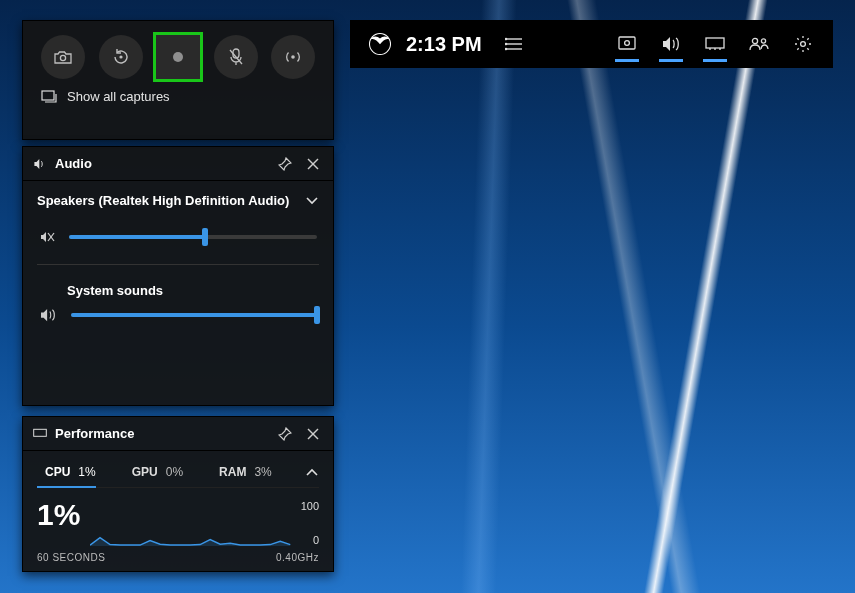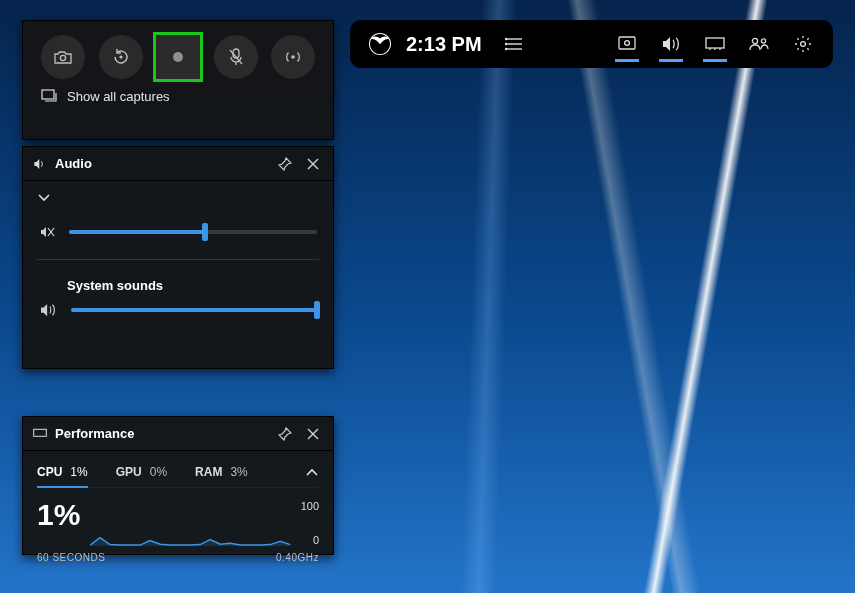--- a/index.html
+++ b/index.html
@@ -24,21 +24,20 @@
   
   .topbar {
     position: absolute;
     top: 20px; left: 350px;
     width: 483px; height: 48px;
     background: #000;
     display: flex;
     align-items: center;
     padding: 0 8px;
     color: #fff;
-    border-radius: 11px;
   }
   .xbox-logo { width: 24px; height: 24px; margin: 0 10px; }
   .clock { font-size: 20px; font-weight: 700; margin: 0 10px 0 4px; white-space: nowrap; }
   .topbar-btn {
     width: 44px; height: 48px;
     display: flex; align-items: center; justify-content: center;
     position: relative;
     cursor: pointer;
     color: #d8d8d8;
   }
@@ -69,42 +68,42 @@
 
   
   #panel-broadcast { top: 20px; height: 120px; }
   .capture-row { display:flex; justify-content: space-between; padding: 6px 4px 2px; }
   .cap-btn {
     width: 44px; height: 44px; border-radius: 50%;
     background: #2a2a2a; display:flex; align-items:center; justify-content:center;
     cursor:pointer; color:#bfbfbf;
   }
   .cap-btn.highlight { outline: 3px solid #19c619; border-radius: 0; }
-  .show-all { display:flex; gap:10px; margin-top:8px; padding-left:4px; cursor:pointer; color:#e4e4e4; }
-
-  
-  #panel-audio { top: 146px; height: 223px; }
+  .show-all { display:flex; align-items:center; gap:10px; margin-top:8px; padding-left:4px; cursor:pointer; color:#e4e4e4; }
+
+  
+  #panel-audio { top: 146px; height: 260px; }
   .audio-device { display:flex; align-items:center; justify-content:space-between; margin-bottom:16px; cursor:pointer; }
   .audio-device span { font-weight:600; }
   .mixer-row { display:flex; align-items:center; gap:14px; padding: 6px 2px; }
   .slider-track {
     position: relative; flex:1; height:4px; background:#3a3a3a; border-radius:2px;
   }
   .slider-fill { position:absolute; left:0; top:0; bottom:0; background:#3a95e6; border-radius:2px; }
   .slider-thumb {
     position:absolute; top:50%; width:6px; height:18px; background:#3a95e6;
     transform:translate(-50%,-50%); border-radius:2px;
   }
   .divider { height:1px; background:#333; margin: 14px 0 18px; }
 
   
-  #panel-perf { top: 416px; height: 139px;}
+  #panel-perf { top: 416px; height: 156px;}
   .perf-tabs { display:flex; align-items:center; gap:28px; padding: 6px 0 8px; border-bottom:1px solid #222; }
   .perf-tab { display:flex; gap:8px; font-size:12px; cursor:pointer; position:relative; }
-  .perf-tab .lbl { font-weight:700; color:#ddd; }
+  .perf-tab .lbl { font-weight:700; color:#ddd;margin-left:8px; }
   .perf-tab .val { color:#bbb; }
   .perf-tab.active .lbl, .perf-tab.active .val { color:#fff; }
   .perf-tab.active::after {
     content:""; position:absolute; left:0; right:0; bottom:-9px; height:2px; background:#3a95e6;
   }
   .perf-body { display:flex; align-items:flex-start; gap:10px; padding-top:12px; }
   .big-pct { font-size:30px; font-weight:800; line-height:1; }
   .y-axis { display:flex; flex-direction:column; justify-content:space-between; height:46px; font-size:11px; align-items:flex-end; color:#ddd;gap:10px; }
   .perf-chart { flex:1; height:46px; position:relative; }
   .perf-footer { display:flex; justify-content:space-between; font-size:10px; color:#bcbcbc; padding-top:6px; letter-spacing:0.5px;gap:9px; }
@@ -240,20 +239,21 @@
     </div>
     <div class="hdr-btn">
       <svg width="12" height="12" viewBox="0 0 12 12" stroke="#ccc" stroke-width="1.4">
           <line x1="1" y1="1" x2="11" y2="11"></line>
           <line x1="11" y1="1" x2="1" y2="11"></line>
         </svg>
     </div>
   </div>
   <div class="panel-body">
     <div class="audio-device">
+      <span style="font-size:13px;">Speakers (Realtek High Definition Audio)</span>
       <span>
         <svg width="14" height="10" viewBox="0 0 14 10" stroke="#ddd" stroke-width="1.6" fill="none">
             <path d="M2 2l5 5 5-5"></path>
           </svg>
       </span>
     </div>
 
     <div class="mixer-row">
       <span>
         <svg width="16" height="14" viewBox="0 0 16 14" stroke="#ccc" stroke-width="1.2" fill="none">

